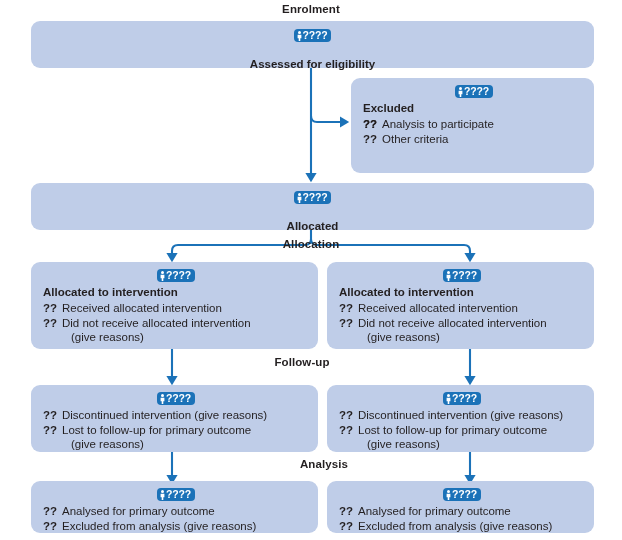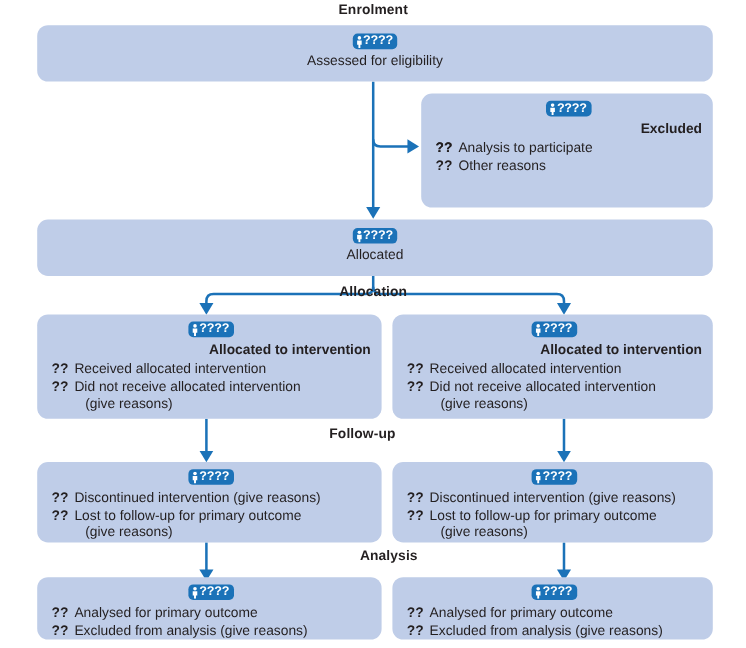--- a/index.html
+++ b/index.html
@@ -87,33 +87,34 @@
 
   .badge-row {
     text-align: center;
     line-height: 1;
     margin: 0;
     padding: 0;
   }
 
   
   .box-title {
-    text-align: right;
+    text-align: left;
     font-size: 11.5px;
     font-weight: bold;
     color: #231f20;
     margin-top: 2px;
     line-height: 14px;
   }
   .box-plain {
     text-align: center;
     font-size: 11.5px;
     color: #231f20;
-    margin-top: 1px;
+    margin-top: 14px;
     line-height: 14px;
+    font-weight: bold;
   }
 
   ul.bullets {
     list-style: none;
     margin: 2px 0 0 0;
     padding: 0;
   }
   ul.bullets li {
     font-size: 11.5px;
     line-height: 14.5px;
@@ -214,21 +215,21 @@
     <ul class="bullets">
       <li>
         <span class="bullet-n">??</span>
       </li>
       <li>
         <span class="bullet-n">??</span>
         <span>Analysis to participate</span>
       </li>
       <li>
         <span class="bullet-n">??</span>
-        <span>Other reasons</span>
+        <span>Other criteria</span>
       </li>
     </ul>
   </div>
 
   <div class="box pad-enrol" style="left:31px; top:183px; width:563px; height:47px;">
     <div class="badge-row">
       <span class="badge">
         <span class="person-icon">
           <svg width="5" height="10" viewBox="0 0 5 10">
             <circle cx="2.5" cy="1.6" r="1.5" fill="#ffffff"></circle>

